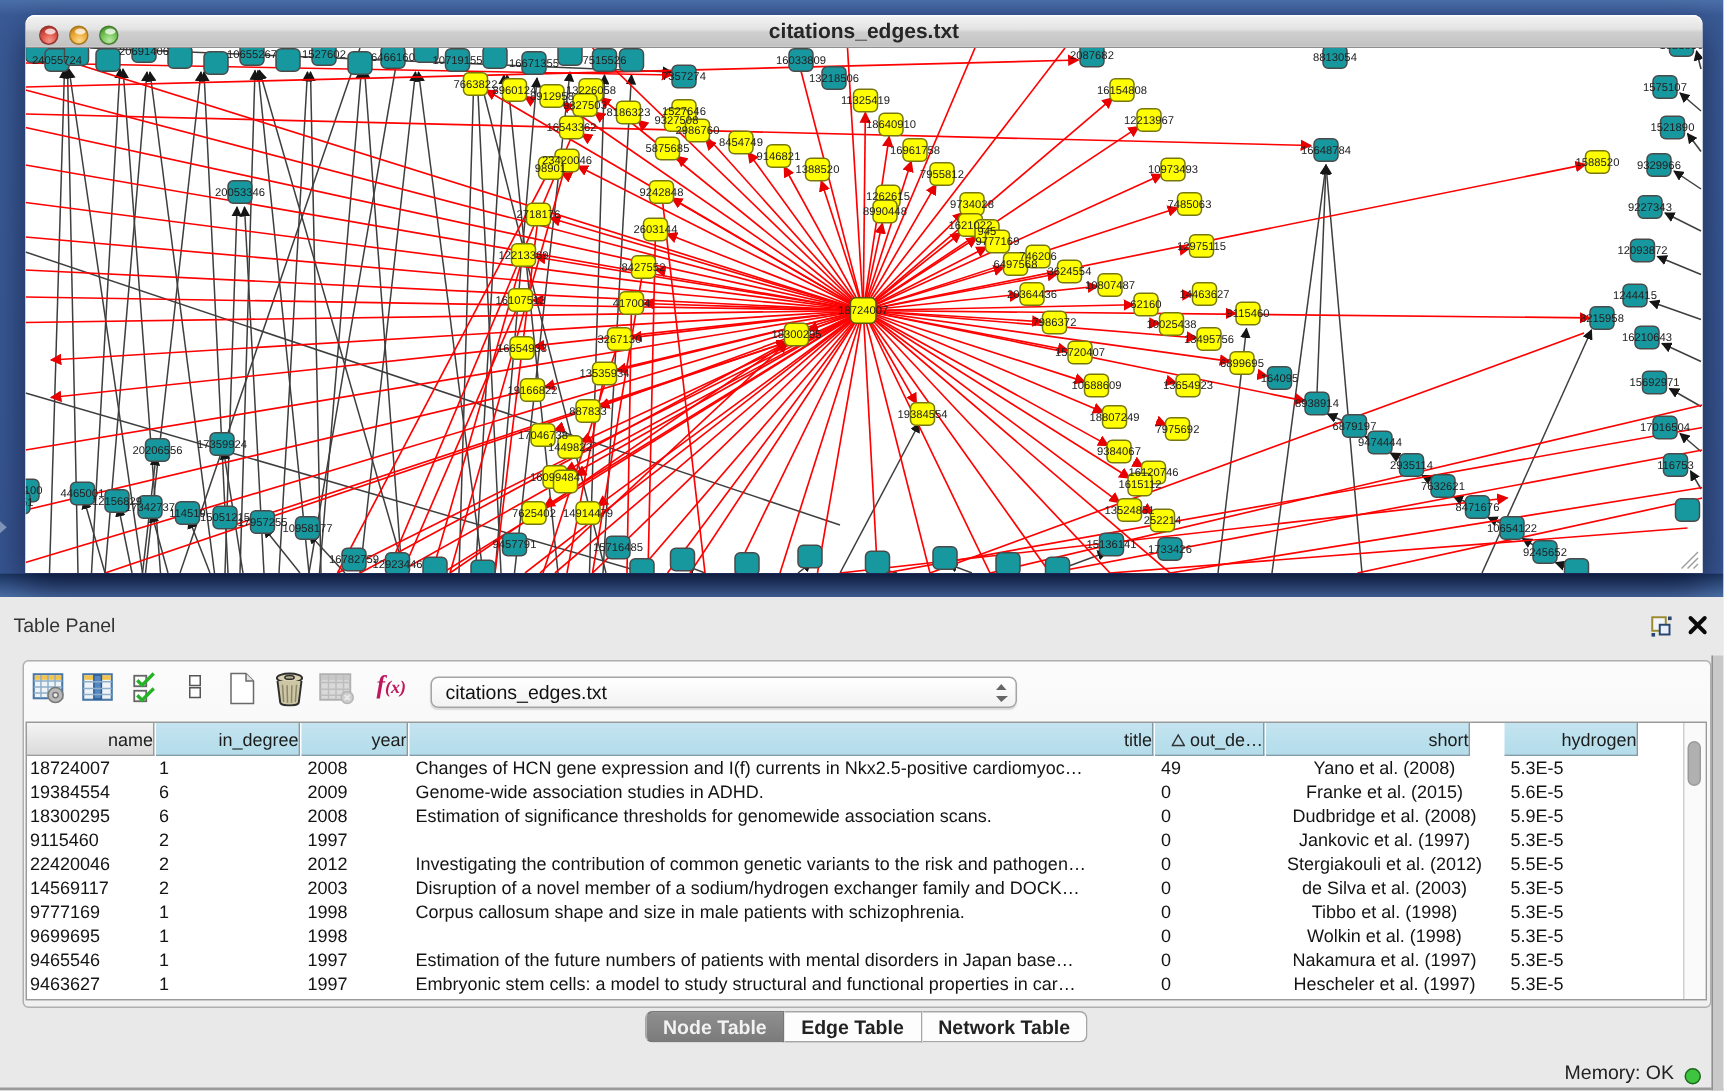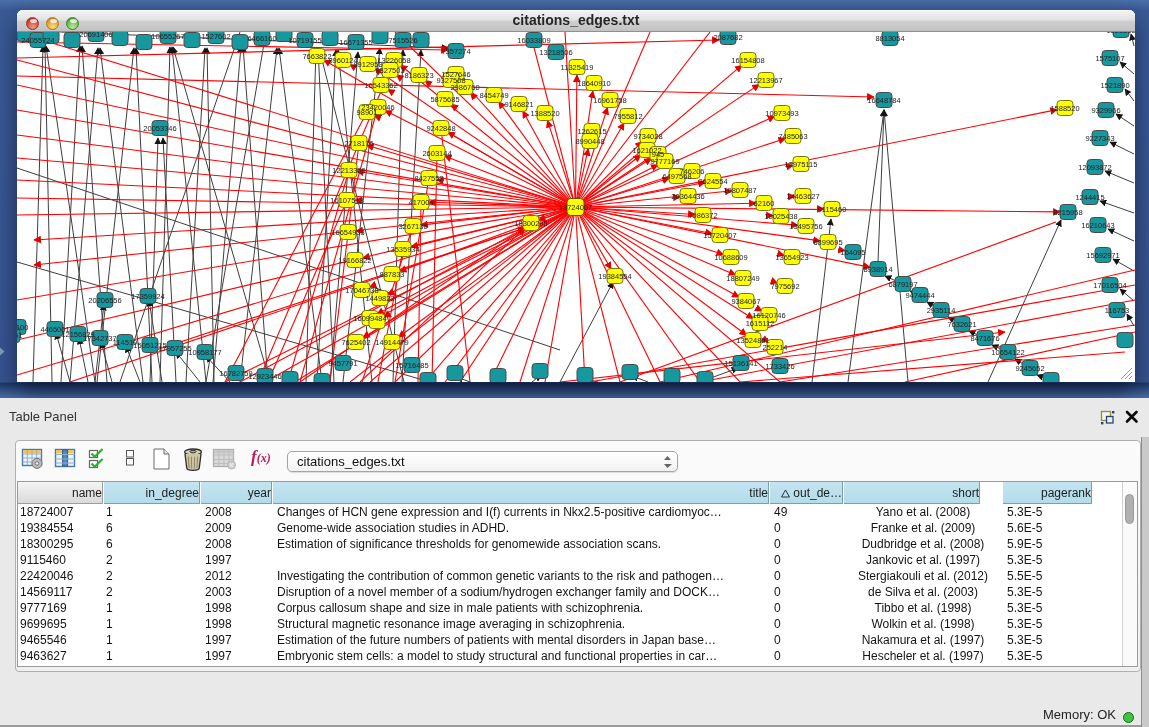--- a/index.html
+++ b/index.html
@@ -645,39 +645,39 @@
   <div id="viewport">
     <div id="thead">
       <div class="h hg" style="left:0;width:85px">name</div>
       <div class="h" style="left:86px;width:96px">in_degree</div>
       <div class="h" style="left:183px;width:71px">year</div>
       <div class="h" style="left:255px;width:496px">title</div>
       <div class="h" style="left:752px;width:73px"><svg width="9" height="9" style="vertical-align:-1px">
             <path d="M4.5 1L8.5 8H0.5z" fill="none" stroke="#333"></path>
           </svg> out_de…</div>
       <div class="h" style="left:826px;width:136px">short</div>
-      <div class="h" style="left:985px;width:89px">pagerank</div>
+      <div class="h" style="left:985px;width:89px">hydrogen</div>
     </div>
     <div id="tbody">
 <div class="tr">
           <div class="c0">18724007</div>
           <div class="c1">1</div>
           <div class="c2">2008</div>
           <div class="c3">Changes of HCN gene expression and I(f) currents in Nkx2.5-positive cardiomyoc…</div>
           <div class="c4">49</div>
           <div class="c5">Yano et al. (2008)</div>
           <div class="c6">5.3E-5</div>
         </div>
 <div class="tr">
           <div class="c0">19384554</div>
           <div class="c1">6</div>
           <div class="c2">2009</div>
           <div class="c3">Genome-wide association studies in ADHD.</div>
           <div class="c4">0</div>
-          <div class="c5">Franke et al. (2009)</div>
+          <div class="c5">Franke et al. (2015)</div>
           <div class="c6">5.6E-5</div>
         </div>
 <div class="tr">
           <div class="c0">18300295</div>
           <div class="c1">6</div>
           <div class="c2">2008</div>
           <div class="c3">Estimation of significance thresholds for genomewide association scans.</div>
           <div class="c4">0</div>
           <div class="c5">Dudbridge et al. (2008)</div>
           <div class="c6">5.9E-5</div>
@@ -714,21 +714,20 @@
           <div class="c2">1998</div>
           <div class="c3">Corpus callosum shape and size in male patients with schizophrenia.</div>
           <div class="c4">0</div>
           <div class="c5">Tibbo et al. (1998)</div>
           <div class="c6">5.3E-5</div>
         </div>
 <div class="tr">
           <div class="c0">9699695</div>
           <div class="c1">1</div>
           <div class="c2">1998</div>
-          <div class="c3">Structural magnetic resonance image averaging in schizophrenia.</div>
           <div class="c4">0</div>
           <div class="c5">Wolkin et al. (1998)</div>
           <div class="c6">5.3E-5</div>
         </div>
 <div class="tr">
           <div class="c0">9465546</div>
           <div class="c1">1</div>
           <div class="c2">1997</div>
           <div class="c3">Estimation of the future numbers of patients with mental disorders in Japan base…</div>
           <div class="c4">0</div>
@@ -742,19 +741,24 @@
           <div class="c3">Embryonic stem cells: a model to study structural and functional properties in car…</div>
           <div class="c4">0</div>
           <div class="c5">Hescheler et al. (1997)</div>
           <div class="c6">5.3E-5</div>
         </div>
     </div>
     <div id="vscroll">
         <div id="vthumb"></div>
       </div>
   </div>
+  <div id="tabs">
+    <div class="tab sel first">Node Table</div>
+      <div class="tab">Edge Table</div>
+      <div class="tab last">Network Table</div>
+  </div>
   <div id="mem">Memory: OK</div>
     <div id="memdot"></div>
   <svg style="position:absolute;left:0;top:347px" width="5" height="9">
       <path d="M0 0.5L4.5 4.5L0 8.5z" fill="#9db0cc" opacity="0.7"></path>
     </svg>
   <div id="rstrip"></div>
 </div>
 
 </body></html>

